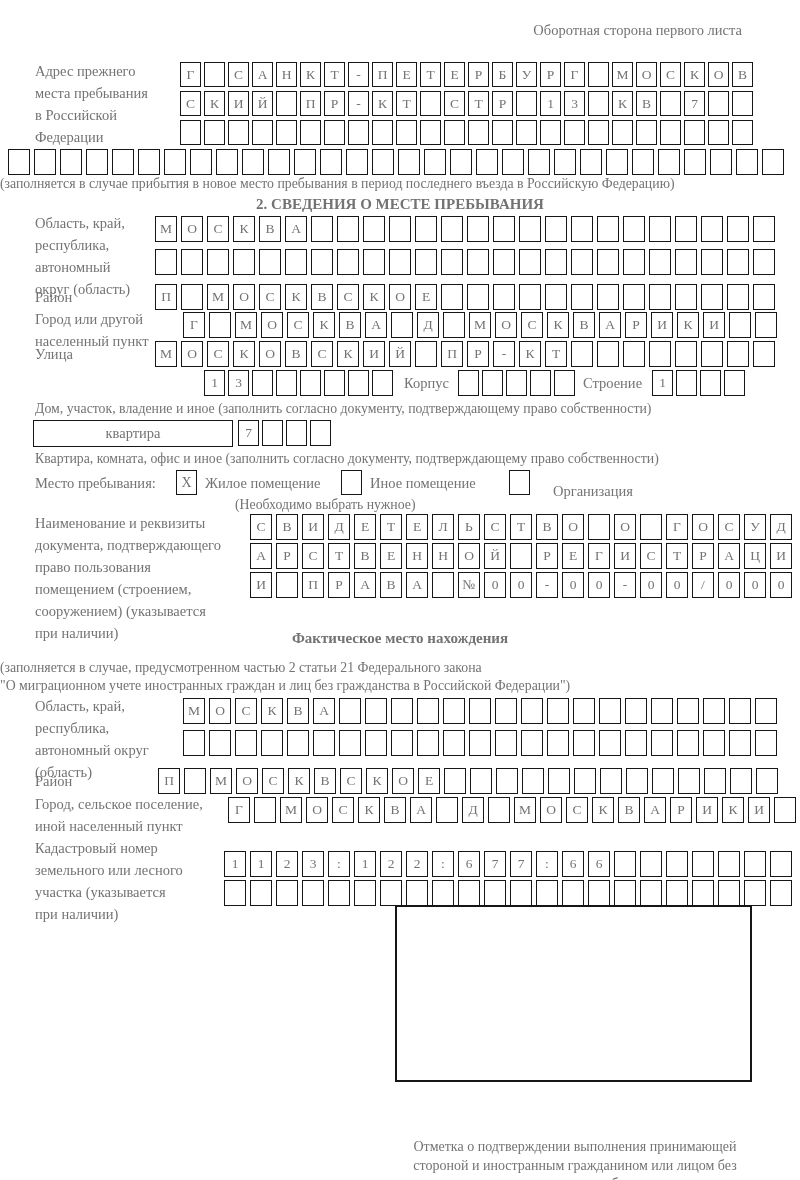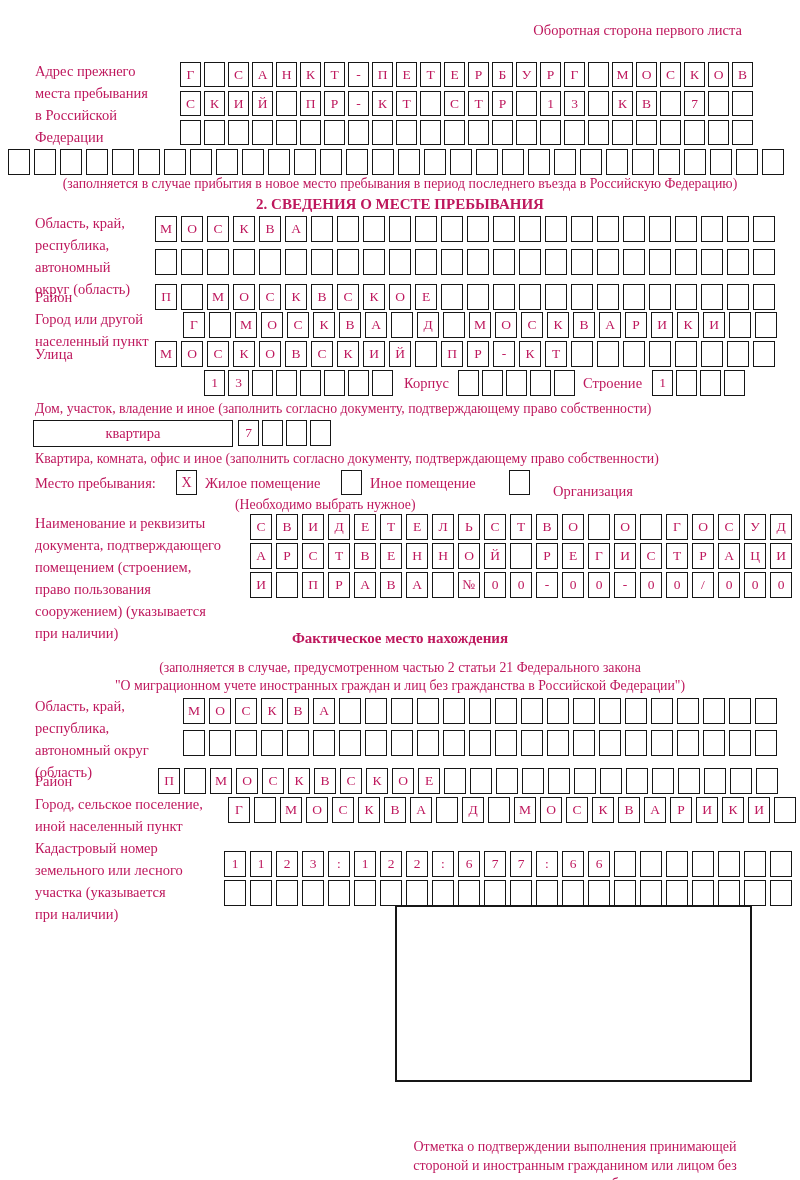--- a/index.html
+++ b/index.html
@@ -1,24 +1,24 @@
 <!DOCTYPE html>
 <html lang="ru"><head>
 <meta charset="utf-8">
 <style>
   html,body{margin:0;padding:0;background:#fff;}
   *{box-sizing:border-box;}
   .page{
     position:relative;width:800px;height:1180px;background:#fff;
-    font-family:"Liberation Serif","DejaVu Serif",serif;color:#be185d;overflow:hidden;
+    font-family:"Liberation Serif","DejaVu Serif",serif;color:#737373;overflow:hidden;
   }
   .abs{position:absolute;}
   .lbl{position:absolute;font-size:14.5px;line-height:22px;white-space:nowrap;}
   .cap{position:absolute;font-size:13.8px;white-space:nowrap;}
-  .center{left:0;width:100%;text-align:center;}
+  .center{left:0;width:100%;}
   .title{position:absolute;left:0;width:100%;text-align:center;font-weight:bold;font-size:15px;}
   .cellrow{position:absolute;display:flex;gap:4px;}
   .cellrow .cell{
     flex:0 0 auto;width:22px;height:26px;border:1.6px solid #161616;
     display:flex;align-items:center;justify-content:center;
     font-size:13.5px;line-height:1;background:#fff;
   }
   .p24{gap:3px;}
   .p24 .cell{width:21px;height:25px;}
   .tight{gap:3px;}
@@ -347,22 +347,22 @@
   <div class="lbl" style="left:205px;top:472px;">Жилое помещение</div>
   <div class="cbox" style="left:341px;top:470px;"></div>
   <div class="lbl" style="left:370px;top:472px;">Иное помещение</div>
   <div class="cbox" style="left:509px;top:470px;"></div>
   <div class="lbl" style="left:553px;top:480px;">Организация</div>
   <div class="cap" style="left:235px;top:497px;">(Необходимо выбрать нужное)</div>
 
   <div class="lbl" style="left:35px;top:512px;">
     <div>Наименование и реквизиты</div>
     <div>документа, подтверждающего</div>
+    <div>право пользования</div>
     <div>помещением (строением,</div>
-    <div>право пользования</div>
     <div>сооружением) (указывается</div>
     <div>при наличии)</div>
   </div>
   <div class="cellrow" style="left:250px;top:514px;">
       <span class="cell">С</span>
       <span class="cell">В</span>
       <span class="cell">И</span>
       <span class="cell">Д</span>
       <span class="cell">Е</span>
       <span class="cell">Т</span>

